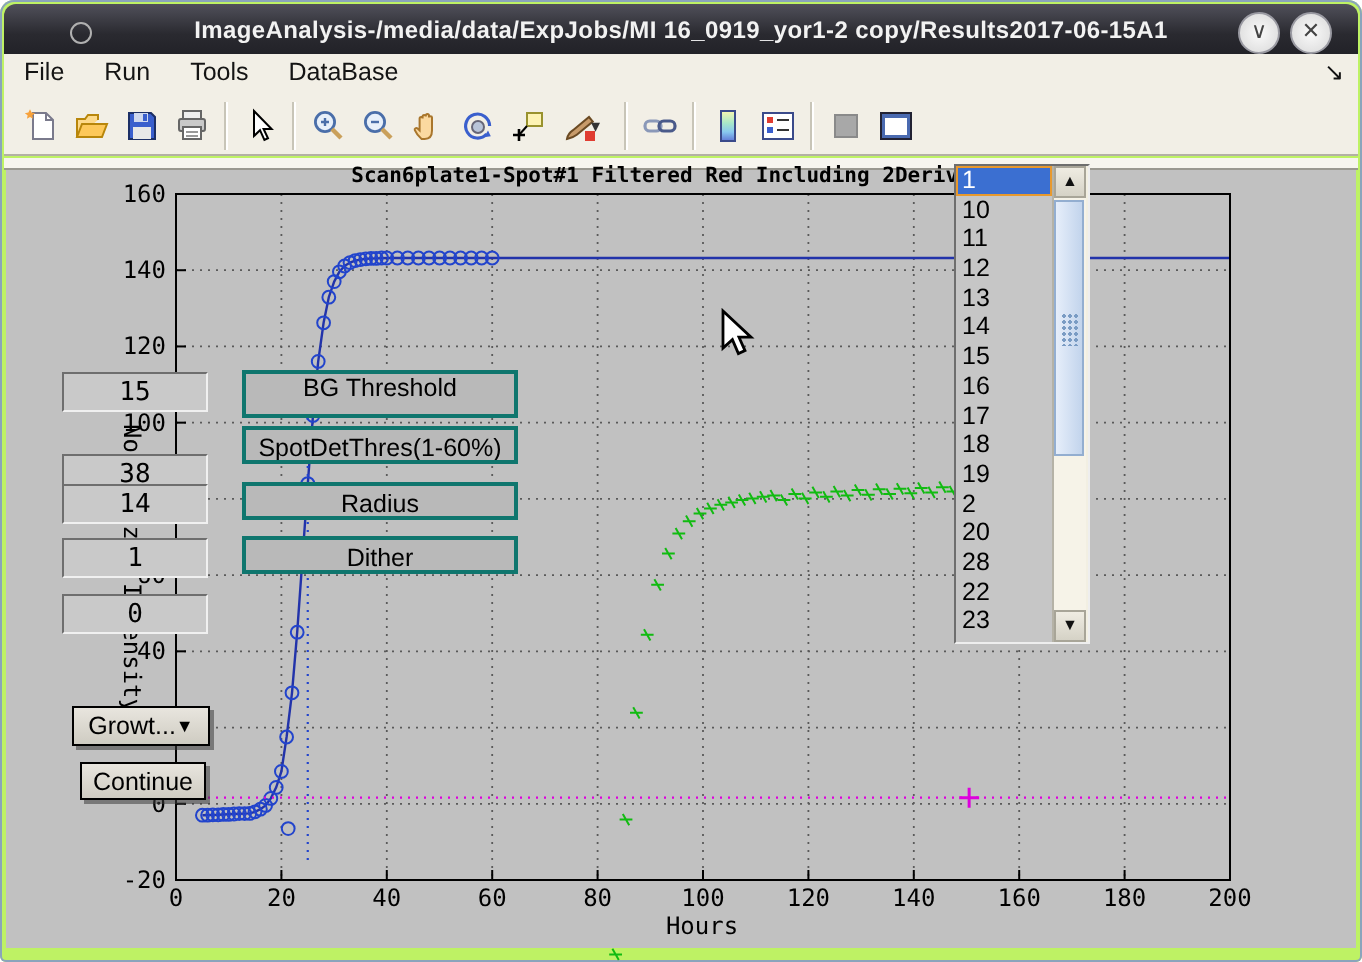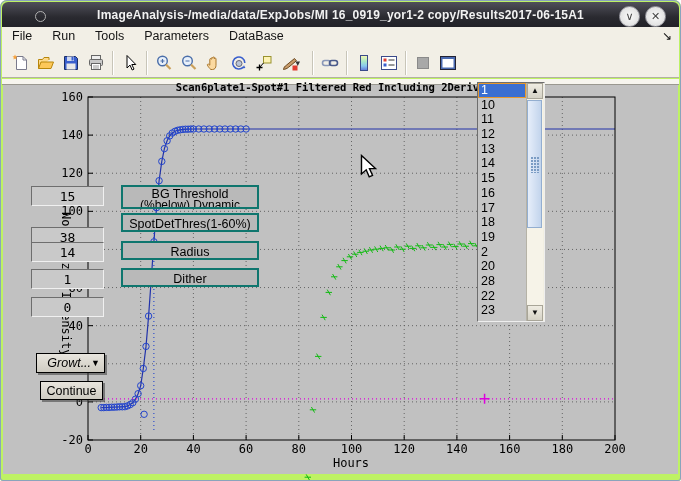--- a/index.html
+++ b/index.html
@@ -31,21 +31,21 @@
   
   .edit{position:absolute;left:31px;width:73px;height:20px;z-index:2;background:#c9c9c9;border:0;
     border-top:1.5px solid #6e6e6e;border-left:1.5px solid #6e6e6e;border-bottom:1.5px solid #f0f0f0;border-right:1.5px solid #f0f0f0;
     text-align:center;font-size:13px;font-family:"DejaVu Sans Mono",monospace;color:#000;box-sizing:border-box;padding:0;}
   .lbl{position:absolute;left:121px;width:138px;height:19px;z-index:2;background:#b9b9b9;color:#000;
     font-size:12.5px;text-align:center;line-height:18px;overflow:hidden;border:2px solid #0f766e;box-sizing:border-box;}
   .lbl .l2{display:block;line-height:13px;margin-top:-3px;font-size:12px;}
   #lbl-bg{height:24px;line-height:15px;}
   .pushbtn{position:absolute;z-index:2;background:linear-gradient(#e8e5de,#cfccc2);border:1px solid #000;box-shadow:2px 2px 0 rgba(60,60,60,.55);
     font-size:12.5px;color:#000;display:flex;align-items:center;justify-content:center;box-sizing:border-box;}
-  #growth-dd{left:36px;top:353px;width:69px;height:20px;justify-content:flex-end;padding:0 4px;font-style:italic;}
+  #growth-dd{left:36px;top:353px;width:69px;height:20px;justify-content:center;padding:0 19px;}
   #growth-dd .dd-arrow{font-size:9px;}
   #continue-btn{left:40px;top:381px;width:63px;height:19px;justify-content:center;}
   
   #listbox{position:absolute;left:477px;top:82px;width:68px;height:240px;z-index:3;background:#c6c6c6;
     border-top:1.5px solid #6e6e6e;border-left:1.5px solid #6e6e6e;border-bottom:1.5px solid #eee;border-right:1.5px solid #eee;box-sizing:border-box;display:flex;}
   #lb-items{flex:1;overflow:hidden;font-size:12.5px;line-height:14.7px;color:#000;}
   .lb-item{padding-left:3px;height:14.7px;}
   .lb-item.sel{background:#3b6fd1;color:#fff;box-shadow:0 0 0 1px #e8992d inset;}
   #lb-scroll{width:17px;background:#f2efe2;border-left:1px solid #b5b2a6;position:relative;}
   .sb-btn{position:absolute;left:0;width:16px;height:16px;background:linear-gradient(#efece2,#d5d2c6);border:1px solid #a8a598;box-sizing:border-box;
@@ -67,21 +67,20 @@
     <span class="tcircle"></span>
     <span id="title-text">ImageAnalysis-/media/data/ExpJobs/MI 16_0919_yor1-2 copy/Results2017-06-15A1</span>
     <div class="wbtn" id="btn-shade">∨</div>
     <div class="wbtn" id="btn-close">✕</div>
   </div>
 
   <div id="menubar">
     <span class="menu-item">File</span>
     <span class="menu-item">Run</span>
     <span class="menu-item">Tools</span>
-    <span class="menu-item">Parameters</span>
     <span class="menu-item">DataBase</span>
     <span id="menu-arrow">↘</span>
   </div>
 
   <div id="toolbar">
     <div class="tb">
         <svg width="18" height="18" viewBox="0 0 18 18">
           <path d="M4.5 2.5h6.5l3.5 3.5v9.5h-10z" fill="#fff" stroke="#7a7a8c"></path>
           <path d="M11 2.5V6h3.5" fill="none" stroke="#7a7a8c"></path>
           <path d="M3 .6l.8 1.7 1.8.3-1.4 1 .3 1.8L3 4.5l-1.5.9.3-1.8L.4 2.6l1.8-.3z" fill="#f7a23c"></path>
@@ -380,21 +379,21 @@
       <text x="351" y="467" text-anchor="middle">Hours</text>
       <text transform="translate(62,212) rotate(90)">Normalized Intensity</text>
     </svg>
 
   <input class="edit" style="top: 186px;" value="15">
   <input class="edit" style="top: 227px;" value="38">
   <input class="edit" style="top: 242px;" value="14">
   <input class="edit" style="top: 269px;" value="1">
   <input class="edit" style="top: 297px;" value="0">
 
-  <div class="lbl" id="lbl-bg" style="top:185px"><span>BG Threshold</span><span class="l2">(%below) Dynamic</span></div>
+  <div class="lbl" id="lbl-bg" style="top:185px"><span>BG Threshold</span></div>
   <div class="lbl" style="top:213px"><span>SpotDetThres(1-60%)</span></div>
   <div class="lbl" style="top:241px"><span>Radius</span></div>
   <div class="lbl" style="top:268px"><span>Dither</span></div>
 
   <div class="pushbtn" id="growth-dd">
     <span>Growt...</span>
     <span class="dd-arrow">▼</span>
   </div>
   <div class="pushbtn" id="continue-btn">
     <span>Continue</span>

